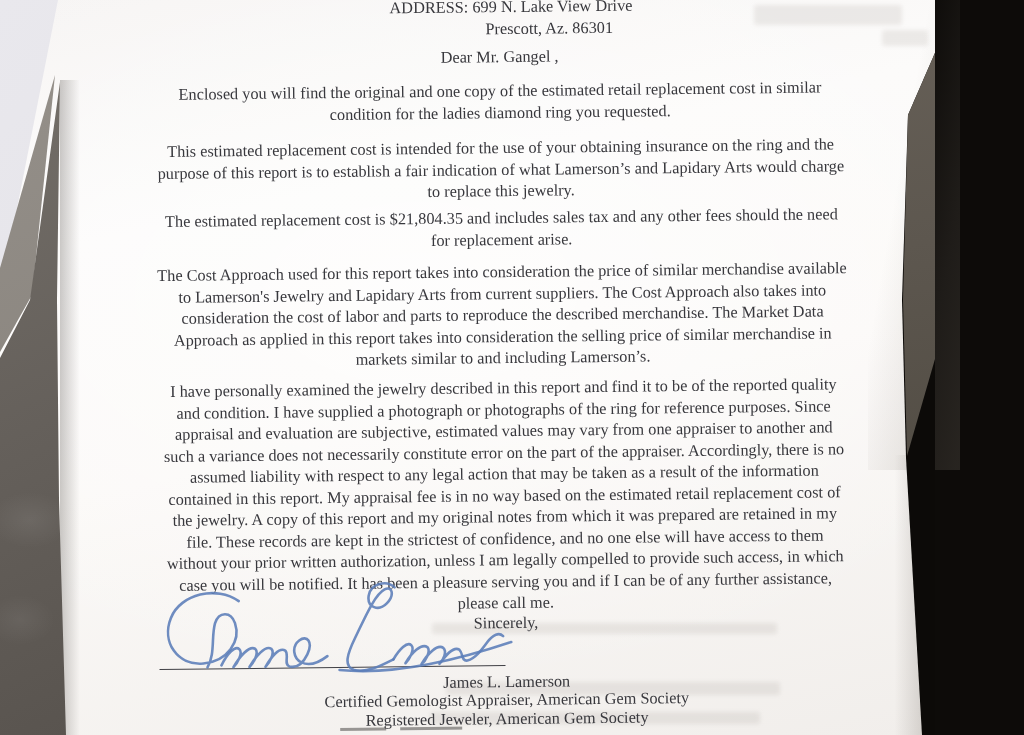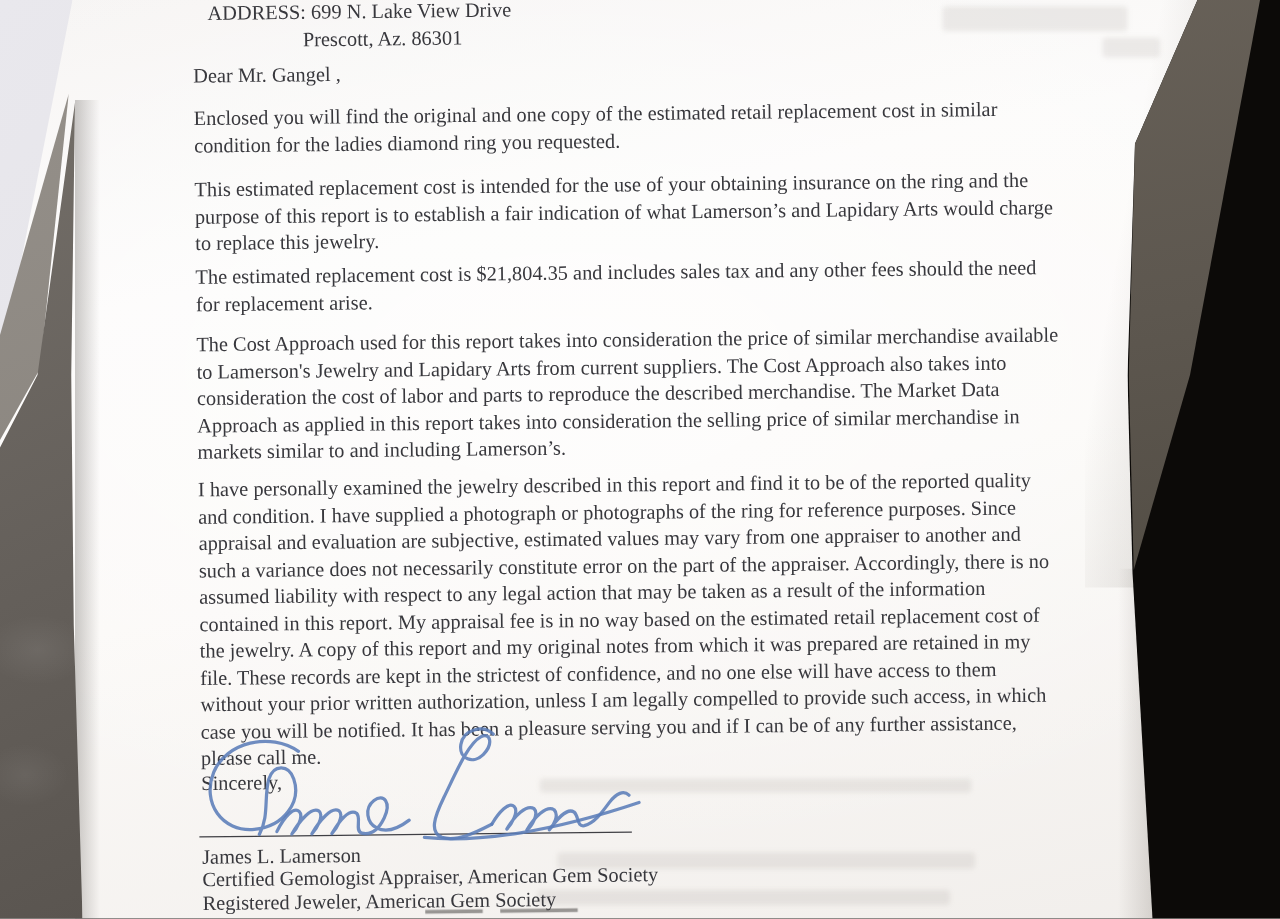--- a/index.html
+++ b/index.html
@@ -1,21 +1,21 @@
 <!DOCTYPE html>
 <html><head>
 <meta charset="utf-8">
 <style>
   html,body{margin:0;padding:0;}
   body{
     width:1024px;height:735px;overflow:hidden;position:relative;
     background:#0d0b09;
     font-family:"Liberation Serif", serif;
   }
-  .stage{position:absolute;inset:0;width:1024px;height:735px;}
+  .stage{position:absolute;inset:0;width:935px;height:735px;text-align:center;}
 
   
   .paper{
     position:absolute;inset:0;
     background:
       radial-gradient(120% 90% at 45% 40%, rgba(255,255,255,.65) 0%, rgba(255,255,255,0) 60%),
       linear-gradient(168deg,#f6f4f3 0%,#fcfbfa 28%,#fbf9f7 55%,#f1eeeb 100%);
   }
   .edge-shadow-right{
     position:absolute;left:868px;top:0;width:92px;height:470px;

